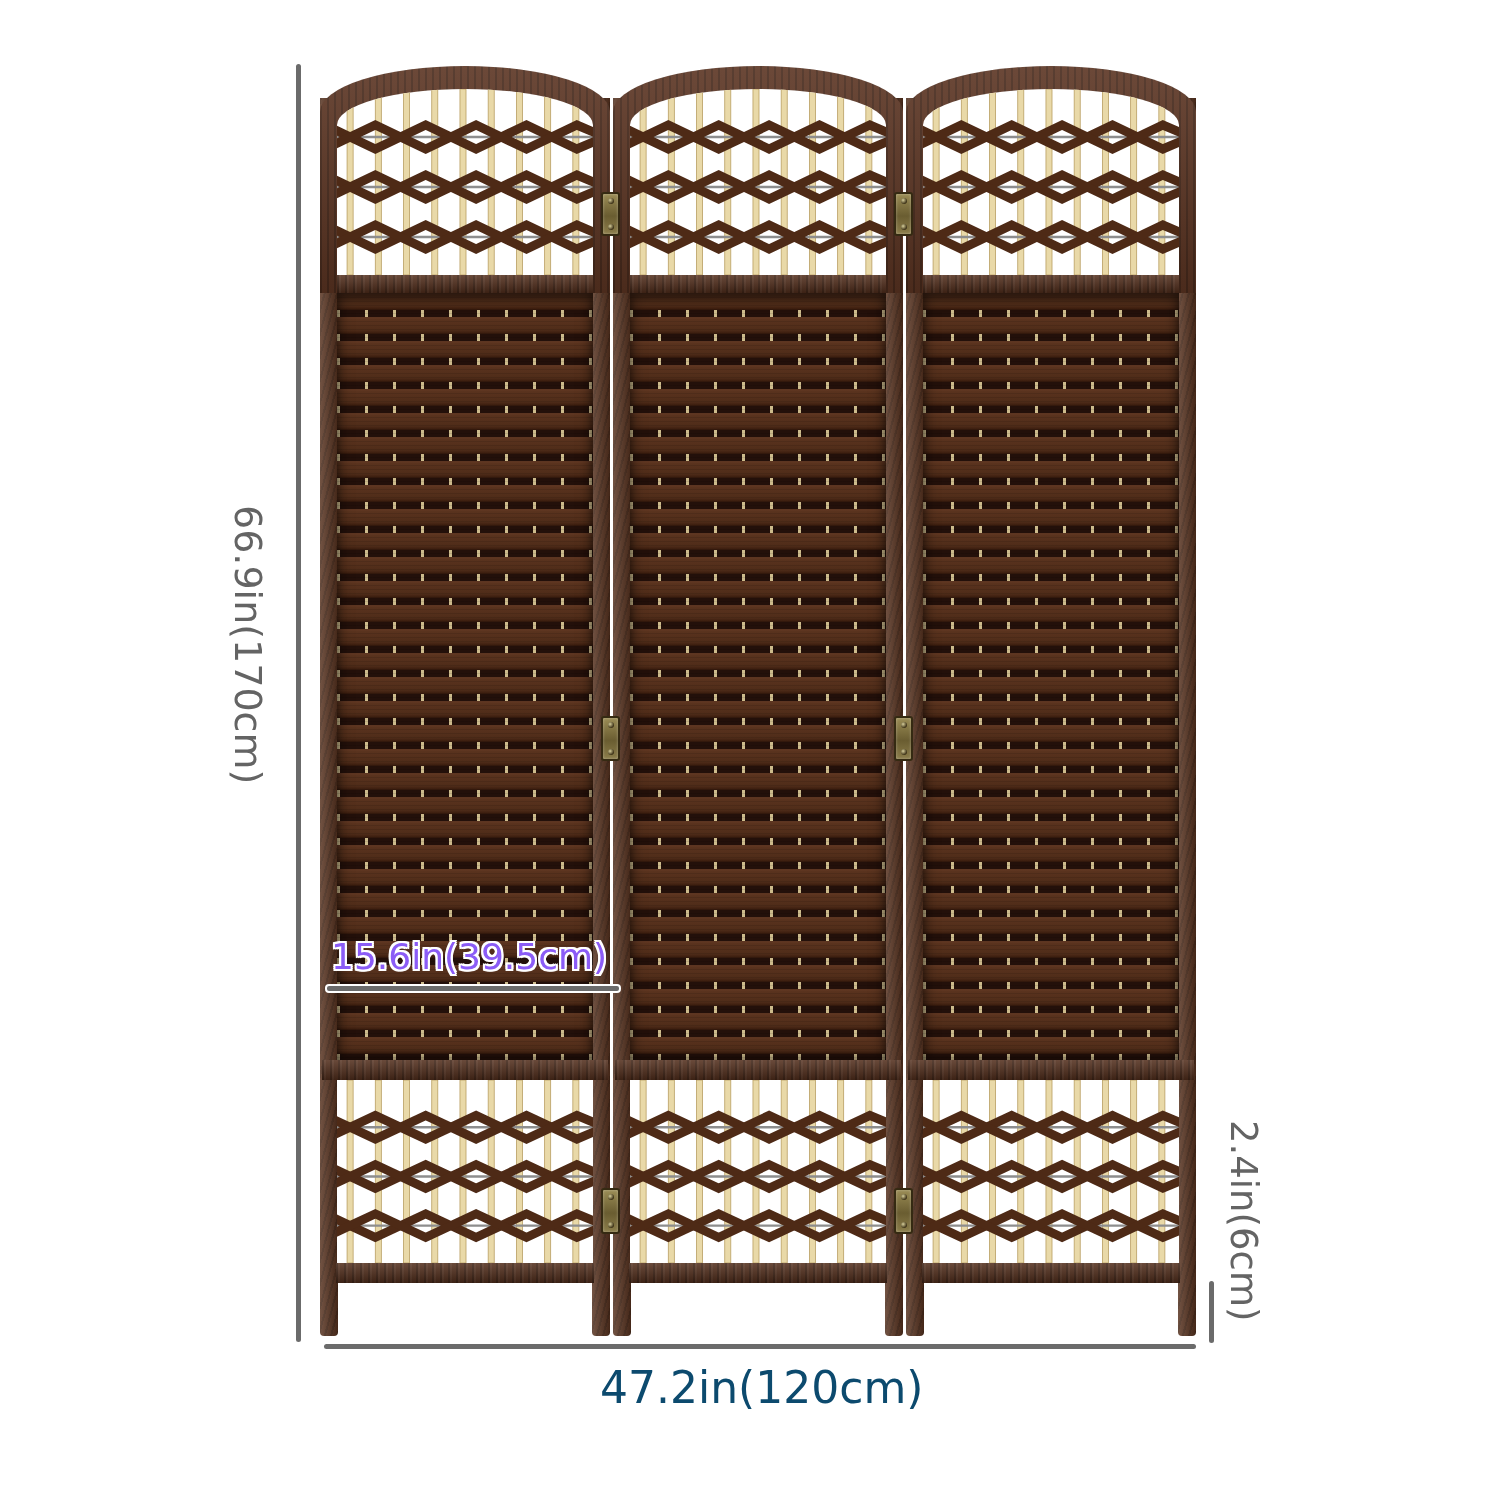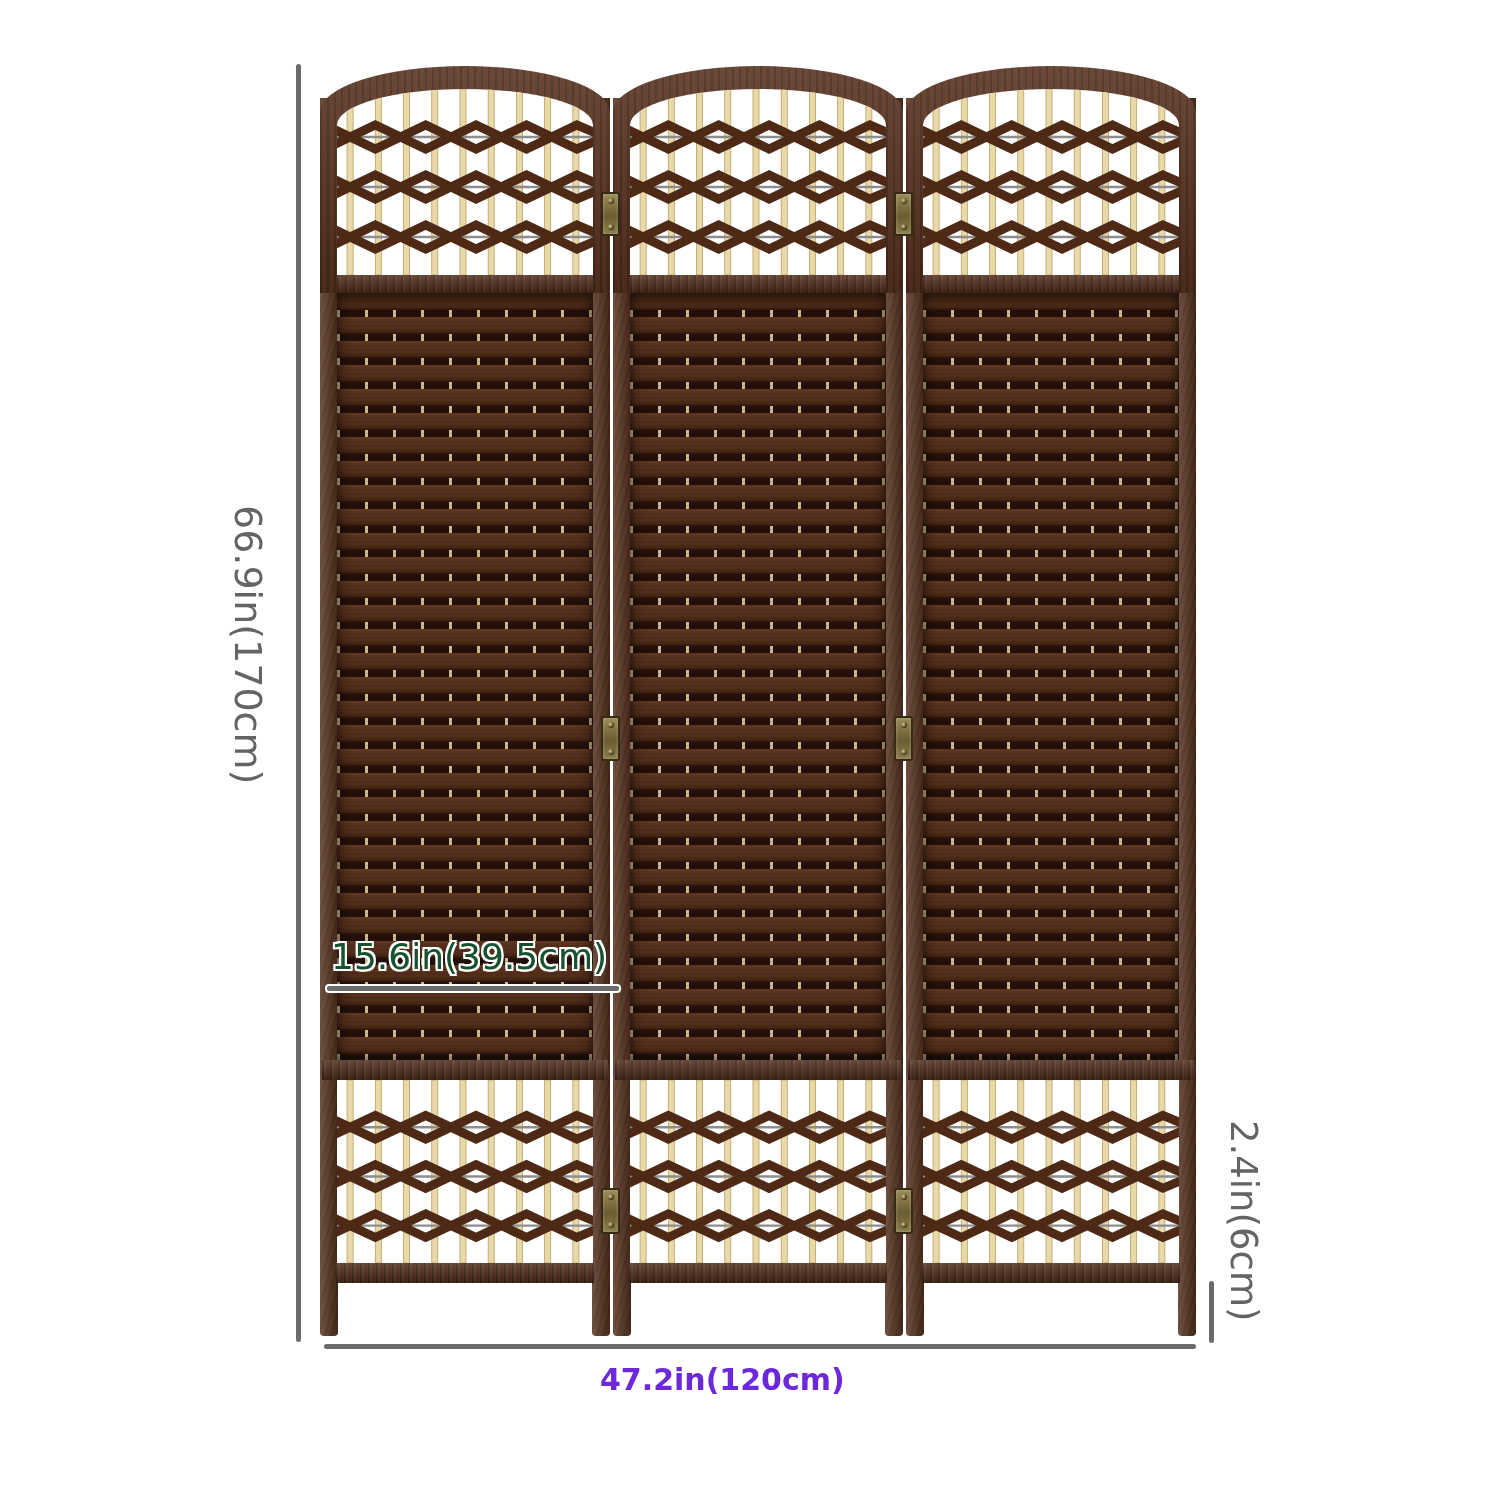--- a/index.html
+++ b/index.html
@@ -11,24 +11,24 @@
   .dim-line{position:absolute;background:#6b6b6b;border-radius:3px;}
   .dim-line-v-height{left:296px;top:64px;width:5px;height:1278px;}
   .dim-line-h-width{left:324px;top:1344px;width:872px;height:5px;}
   .dim-line-v-foot{left:1209px;top:1281px;width:5px;height:62px;}
   .dim-line-panel{
     left:325px;top:984px;width:292px;height:5px;background:#6b6b6b;
     border:2px solid #ffffff;border-radius:4px;
   }
   .dim-label{position:absolute;color:#646464;white-space:nowrap;}
   .dim-label-height{left:226px;top:505px;font-size:38px;writing-mode:vertical-rl;}
-  .dim-label-width{left:600px;top:1362px;font-size:30px;color:#6d28d9;font-weight:bold;}
+  .dim-label-width{left:600px;top:1362px;font-size:44px;color:#0c4a6e;}
   .dim-label-foot{left:1222px;top:1120px;font-size:37px;writing-mode:vertical-rl;}
   .dim-label-panel{
-    left:331px;top:936px;font-size:36px;color:#14532d;
+    left:331px;top:936px;font-size:36px;color:#8b5cf6;
     text-shadow:-2px -2px 0 #fff,2px -2px 0 #fff,-2px 2px 0 #fff,2px 2px 0 #fff,
                  0 -2px 0 #fff,0 2px 0 #fff,-2px 0 0 #fff,2px 0 0 #fff;
   }
   
   .panel{position:absolute;top:66px;width:290px;height:1270px;}
   .panel-1{left:320px;} .panel-2{left:613px;} .panel-3{left:906px;}
   .stile{
     position:absolute;top:32px;bottom:0;width:18px;background:#57321f;
     background-image:
       linear-gradient(90deg,rgba(255,255,255,.16),rgba(0,0,0,.22)),

